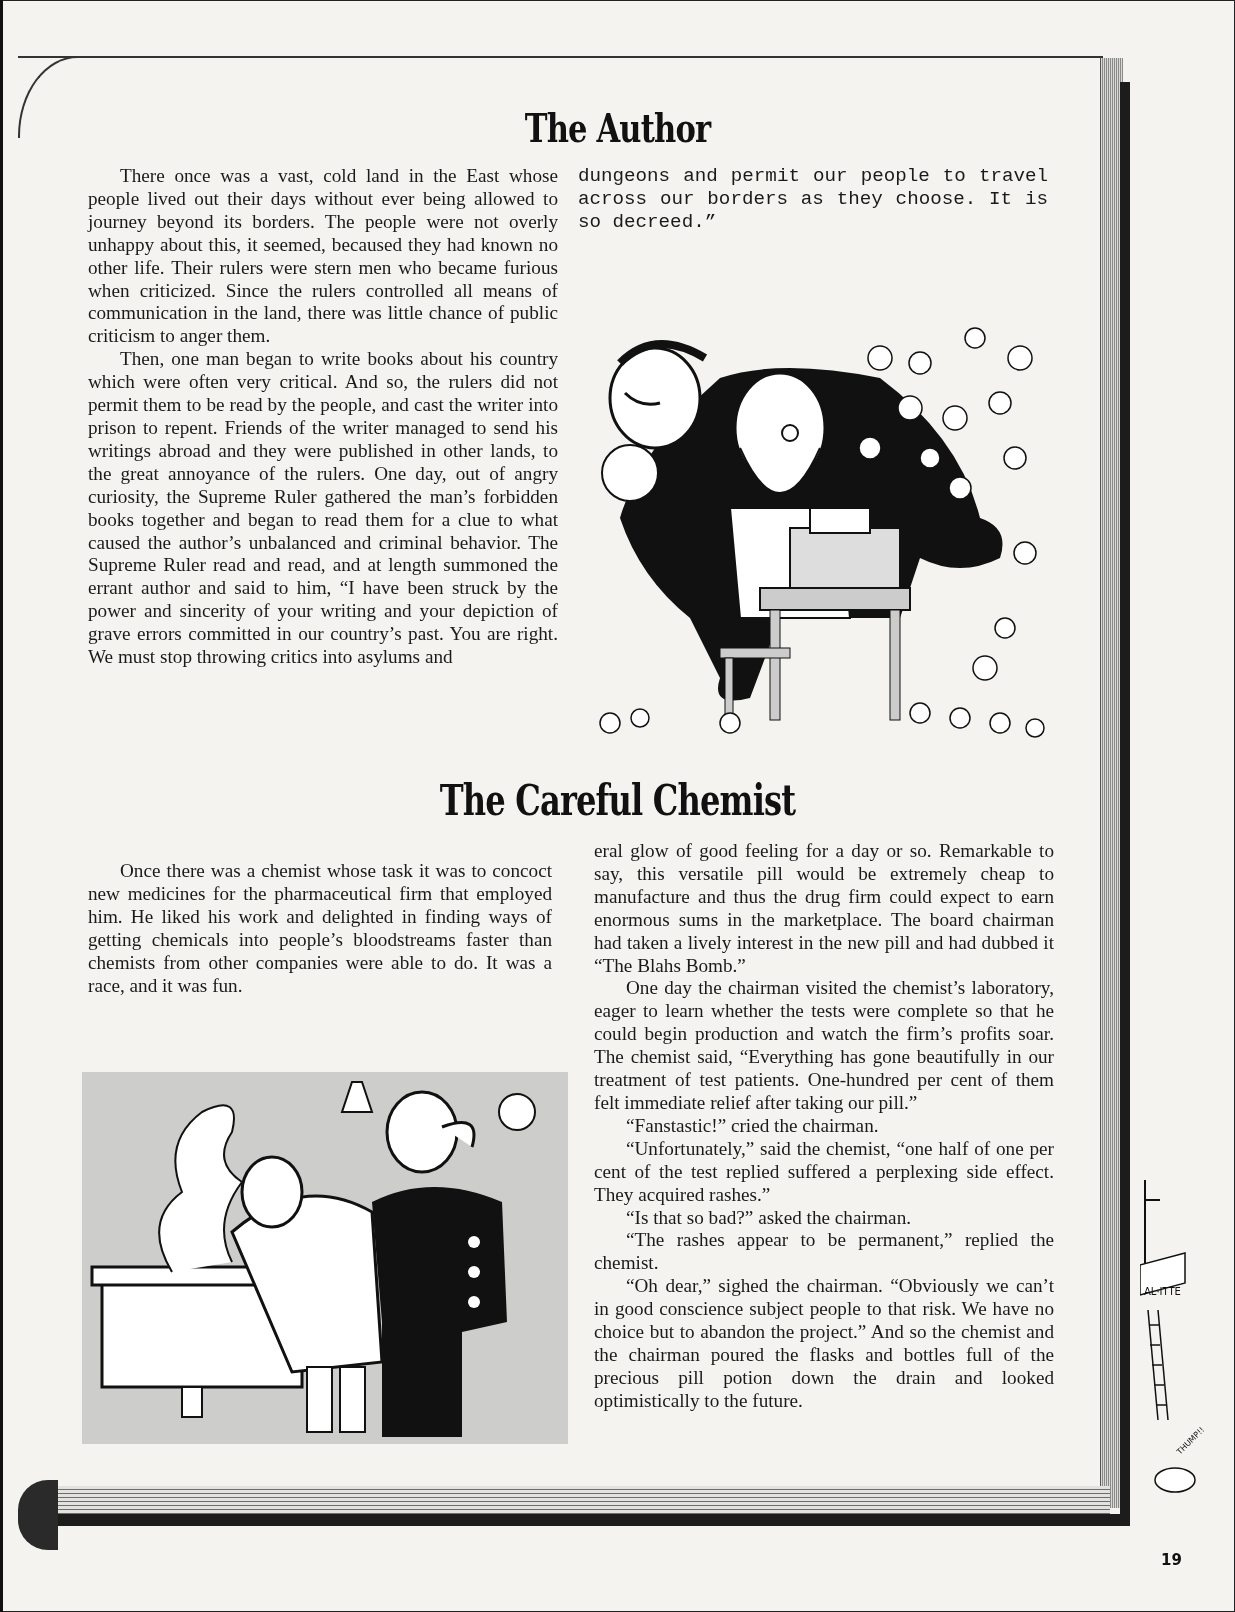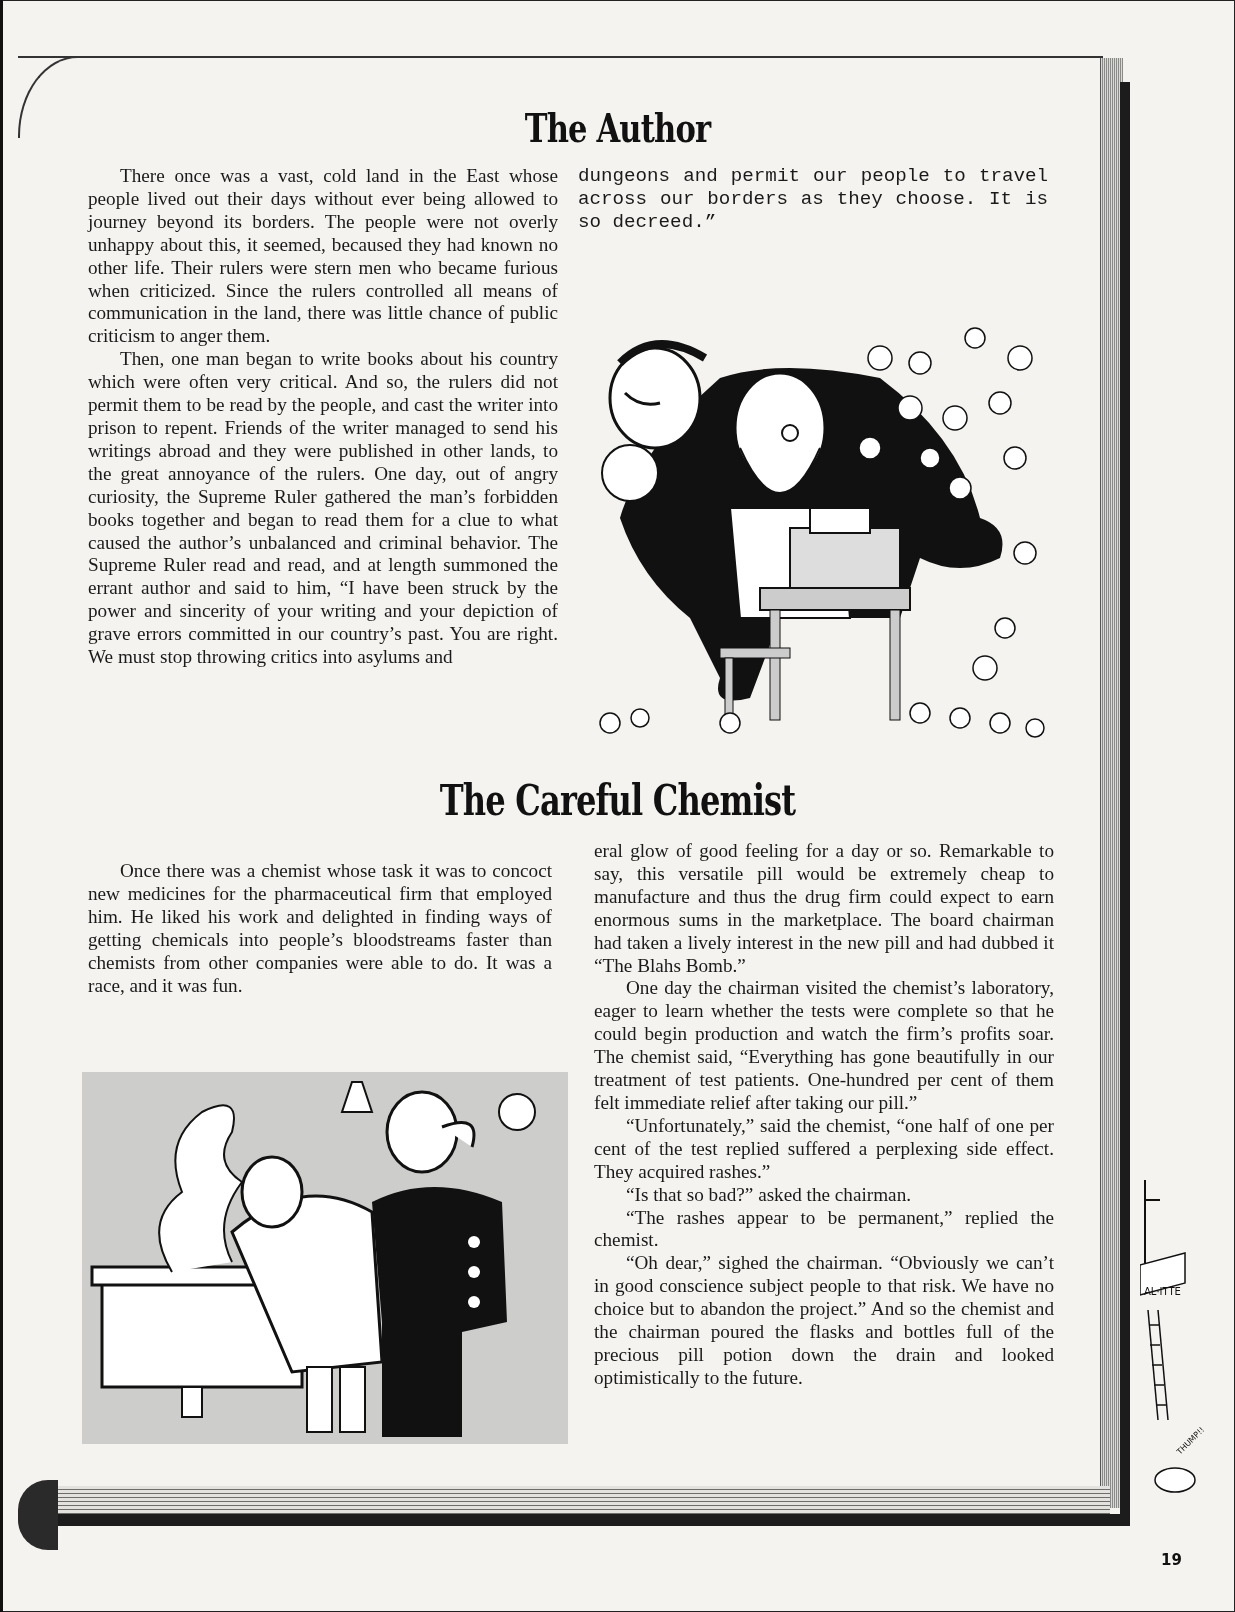--- a/index.html
+++ b/index.html
@@ -152,20 +152,21 @@
 </div>
 
 <div class="title title-chemist">The Careful Chemist</div>
 
 <div class="col c-left">
   <p>Once there was a chemist whose task it was to concoct new medicines for the pharmaceutical firm that employed him. He liked his work and delighted in finding ways of getting chemicals into people’s bloodstreams faster than chemists from other companies were able to do. It was a race, and it was fun.</p>
 </div>
 <div class="col c-right">
   <p class="noindent">eral glow of good feeling for a day or so. Remarkable to say, this versatile pill would be extremely cheap to manufacture and thus the drug firm could expect to earn enormous sums in the marketplace. The board chairman had taken a lively interest in the new pill and had dubbed it “The Blahs Bomb.”</p>
   <p>One day the chairman visited the chemist’s laboratory, eager to learn whether the tests were complete so that he could begin production and watch the firm’s profits soar. The chemist said, “Everything has gone beautifully in our treatment of test patients. One-hundred per cent of them felt immediate relief after taking our pill.”</p>
+  <p>“Fanstastic!” cried the chairman.</p>
   <p>“Unfortunately,” said the chemist, “one half of one per cent of the test replied suffered a perplexing side effect. They acquired rashes.”</p>
   <p>“Is that so bad?” asked the chairman.</p>
   <p>“The rashes appear to be permanent,” replied the chemist.</p>
   <p>“Oh dear,” sighed the chairman. “Obviously we can’t in good conscience subject people to that risk. We have no choice but to abandon the project.” And so the chemist and the chairman poured the flasks and bottles full of the precious pill potion down the drain and looked optimistically to the future.</p>
 </div>
 
 <div class="illus illus-chemist" title="Cartoon of a chemist pouring potion into a steaming sink while a chairman in a dark suit looks on">
   <svg width="486" height="372" viewBox="0 0 486 372">
 
     <rect x="20" y="205" width="200" height="110" fill="#fff" stroke="#111" stroke-width="3"></rect>

